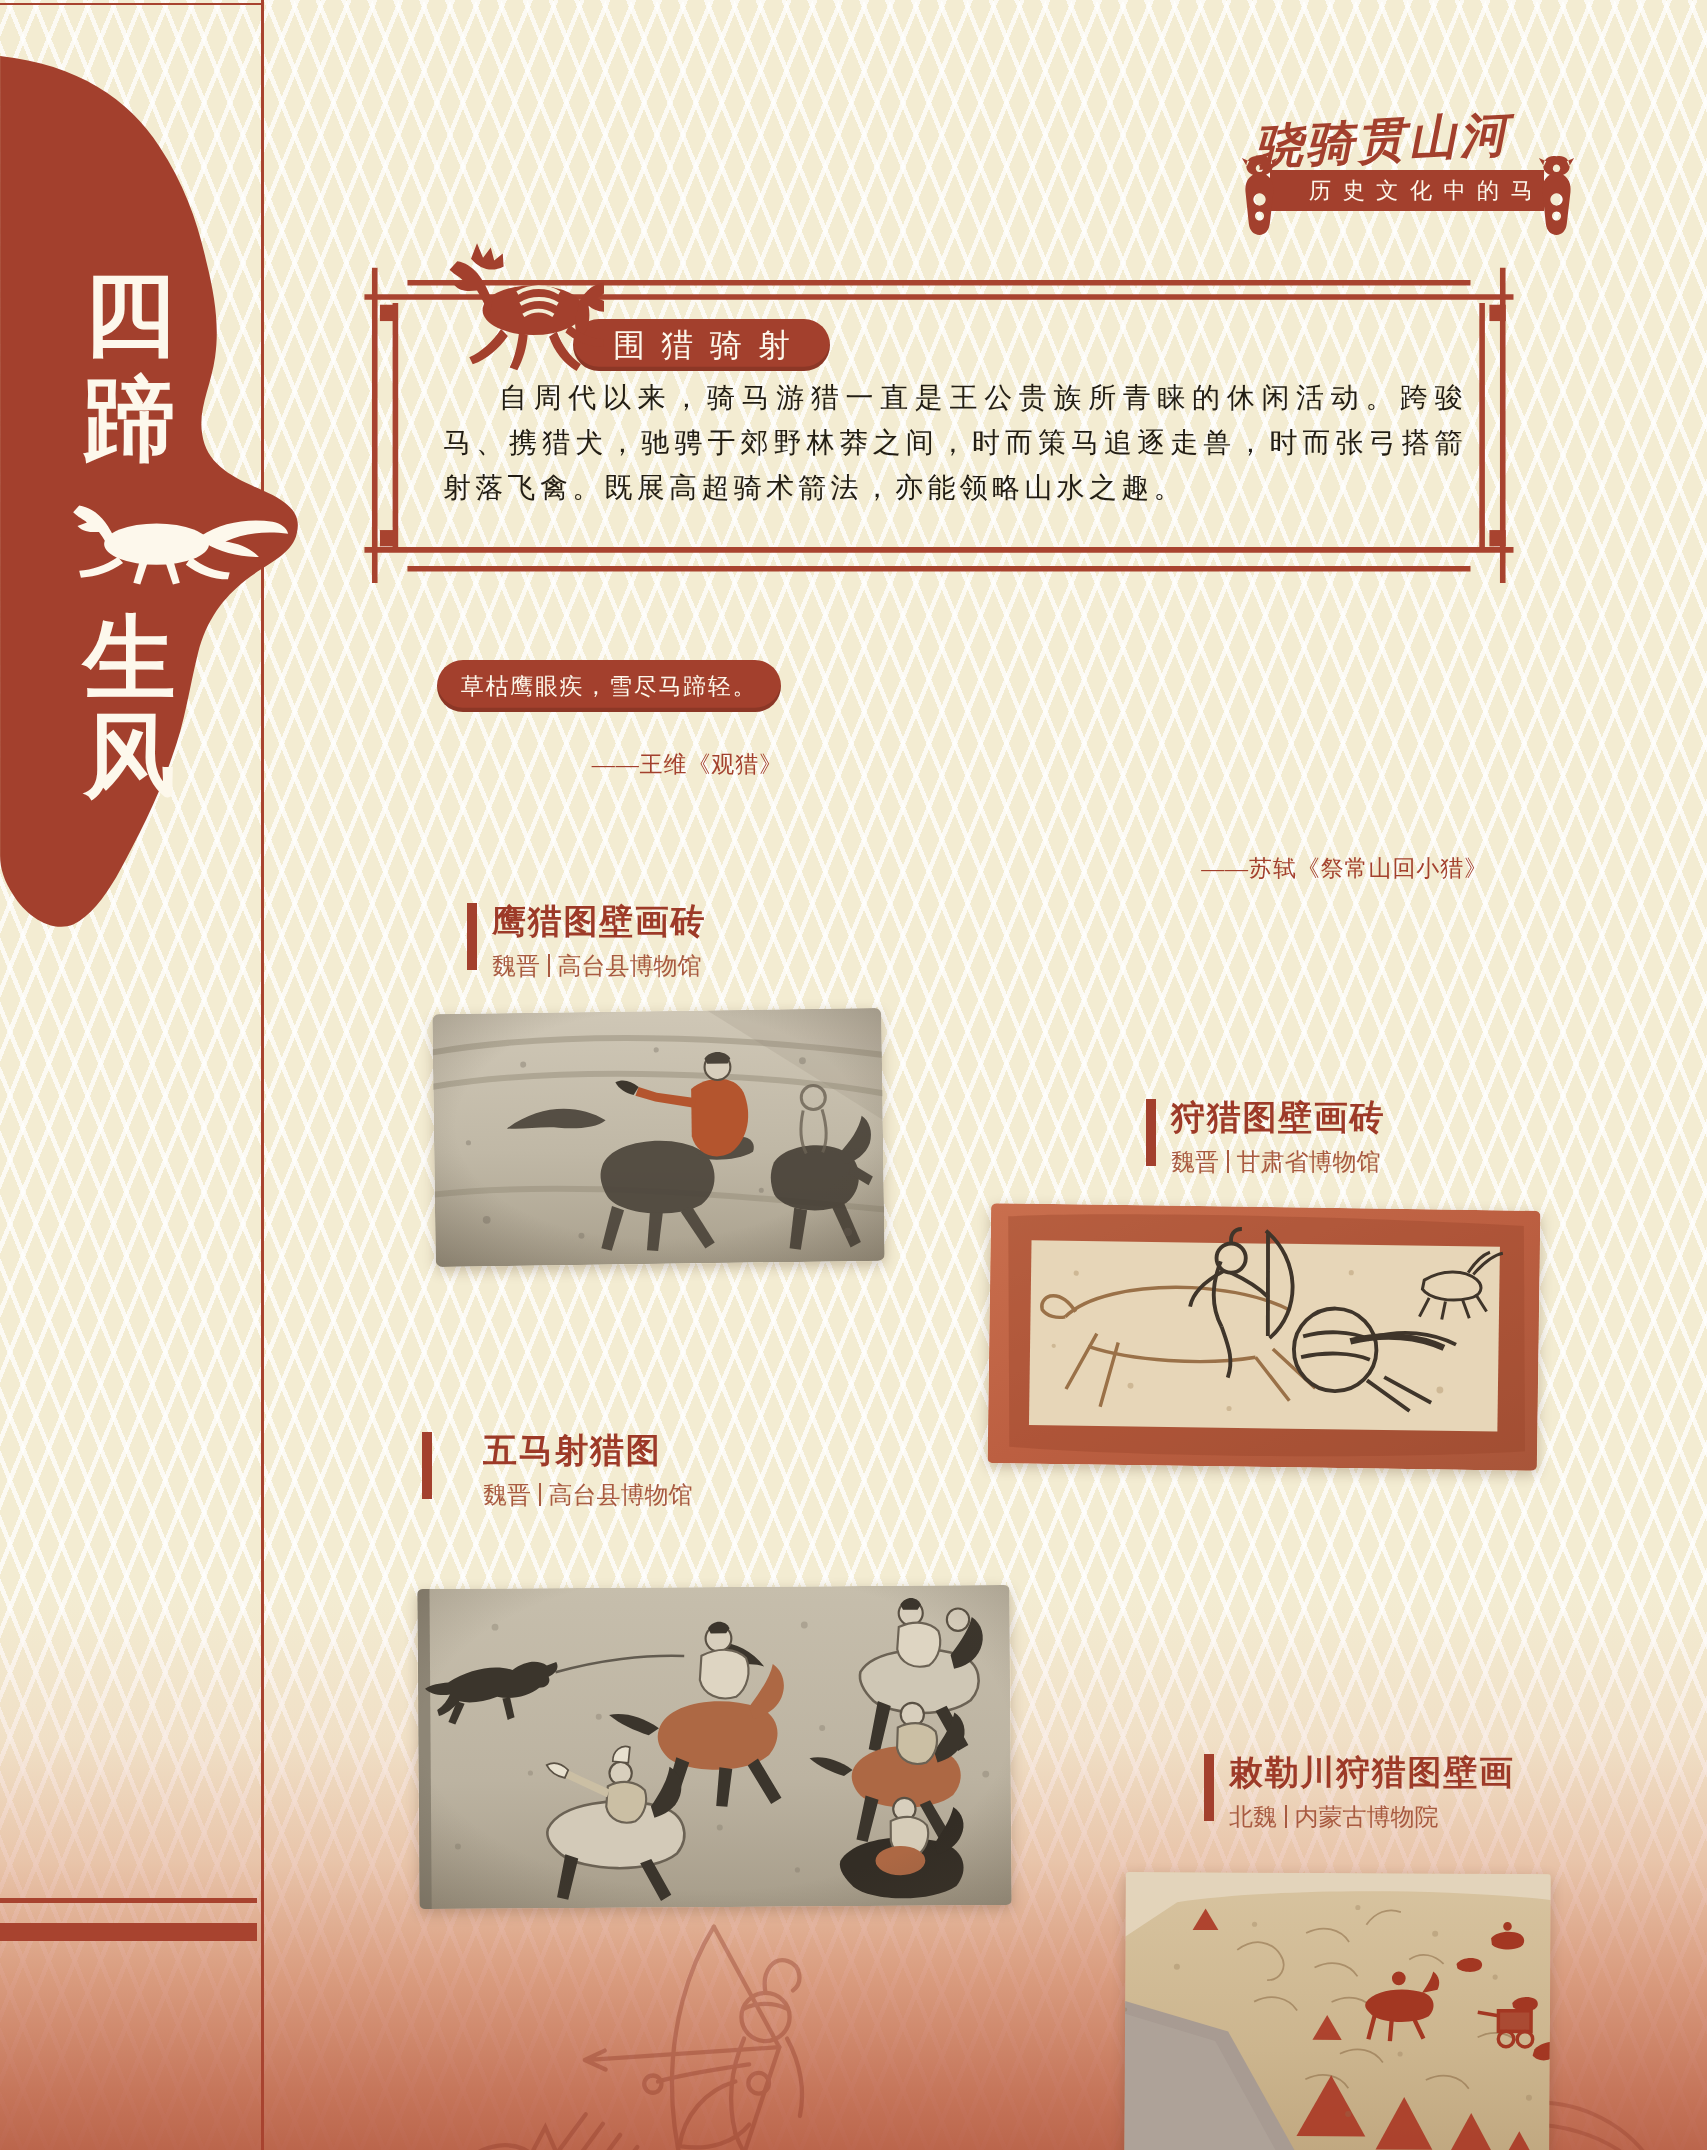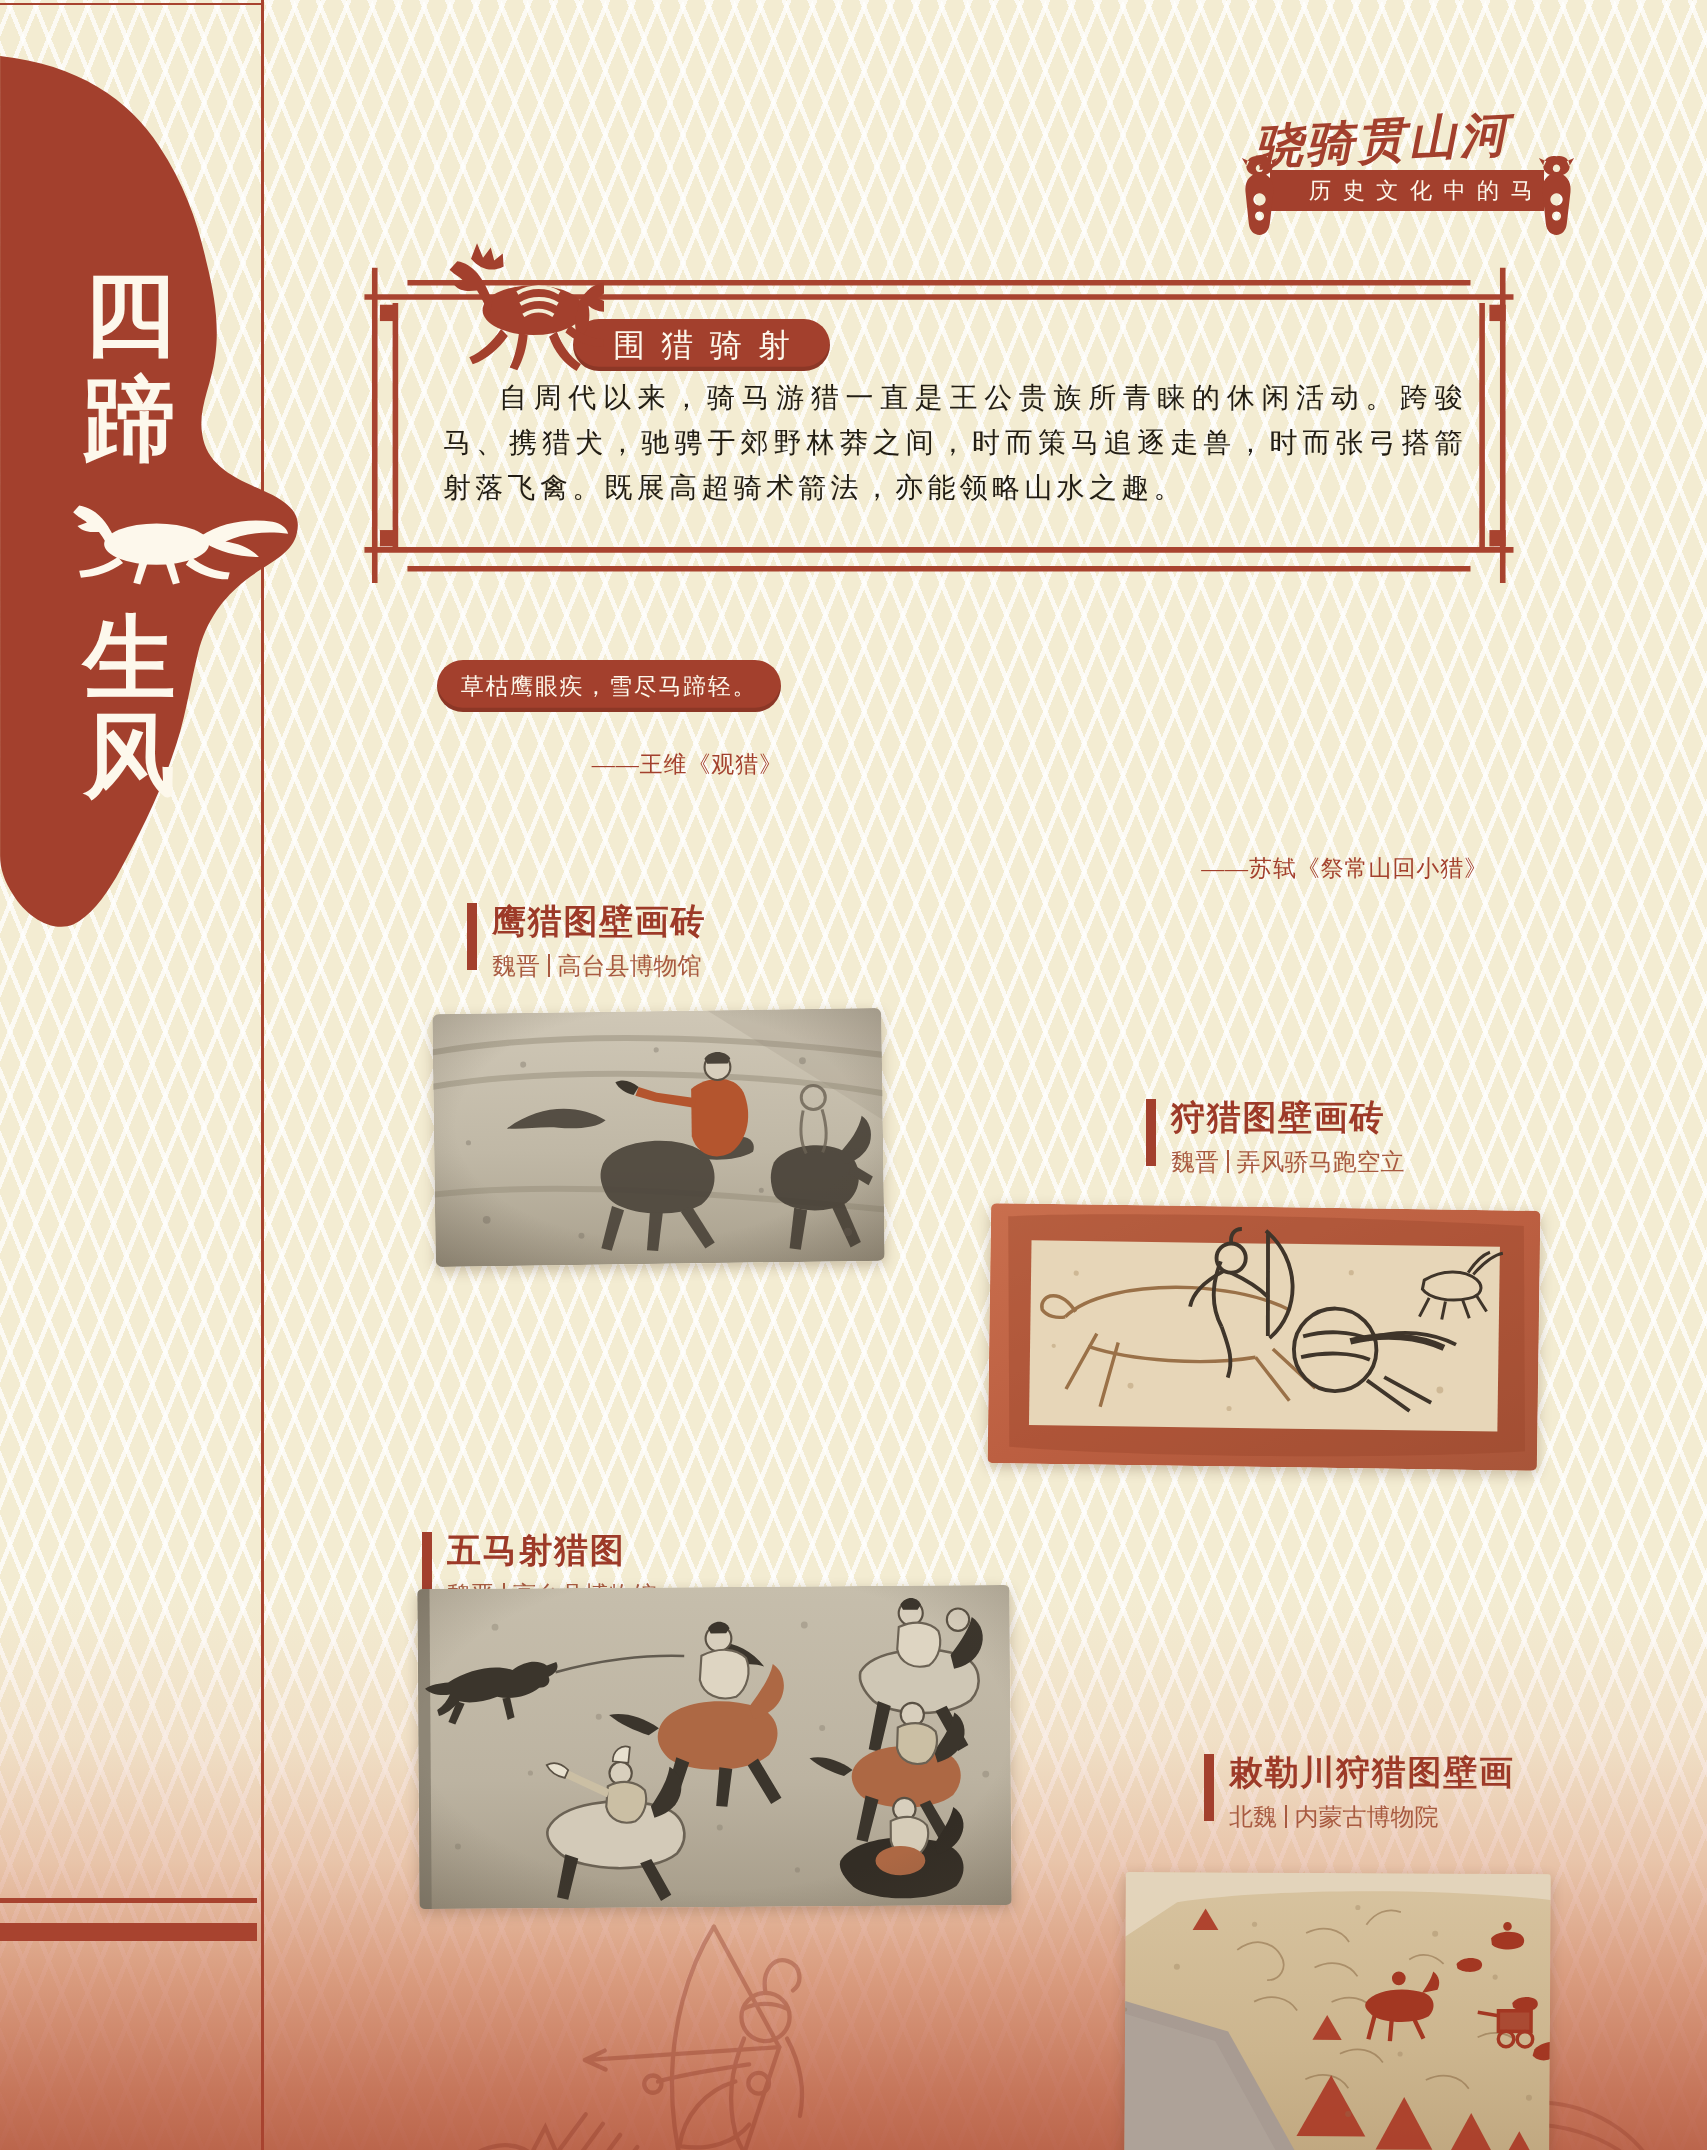--- a/index.html
+++ b/index.html
@@ -51,21 +51,21 @@
   #source1{left:439px;top:749px;width:344px;}
   #source2{left:1101px;top:853px;width:387px;}
   
   .alabel{position:absolute;z-index:3;display:flex;}
   .alabel .bar{width:9.5px;background:#a3402d;margin-right:15.5px;}
   .alabel .t1{font-size:34px;font-weight:bold;color:#9d3a28;letter-spacing:1.7px;line-height:1.1;}
   .alabel .t2{font-size:24px;color:#a85a40;margin-top:9.5px;display:flex;align-items:center;}
   .alabel .sep{display:inline-block;width:2.2px;height:23px;background:#a85a40;margin:0 7.7px;}
   #label1{left:423px;top:903px;height:67px;padding-left:44px;}
   #label2{left:1146px;top:1099px;height:67px;}
-  #label3{left:422px;top:1532px;height:67px;}
+  #label3{left:422px;top:1432px;height:67px;gap:36px;}
   #label4{left:1204px;top:1754px;height:67px;}
   
   .artifact{position:absolute;z-index:3;overflow:hidden;box-shadow:0 4.3px 13px rgba(70,45,25,.25);}
   #art1{left:434px;top:1011px;width:449px;height:253px;border-radius:6.9px;transform:rotate(-.8deg);}
   #art2{left:989px;top:1207px;width:550px;height:260px;border-radius:6px;transform:rotate(.8deg);}
   #art3{left:418px;top:1587px;width:593px;height:320px;border-radius:6px;transform:rotate(-.4deg);}
   #art4{left:1125px;top:1873px;width:425px;height:296px;border-radius:3.4px;transform:rotate(.3deg);}
   .artifact svg{display:block;width:100%;height:100%;}
   #bottom-art{left:258px;top:1875px;width:1449px;height:509px;z-index:2;}
 </style>
@@ -166,21 +166,21 @@
         </div>
       </div>
   </div>
   <div id="label2" class="alabel">
     <div class="bar"></div>
     <div>
         <div class="t1">狩猎图壁画砖</div>
       <div class="t2">
           <span>魏晋</span>
           <span class="sep"></span>
-          <span>弄风骄马跑空立</span>
+          <span>甘肃省博物馆</span>
         </div>
       </div>
   </div>
   <div id="label3" class="alabel">
     <div class="bar"></div>
     <div>
         <div class="t1">五马射猎图</div>
       <div class="t2">
           <span>魏晋</span>
           <span class="sep"></span>

